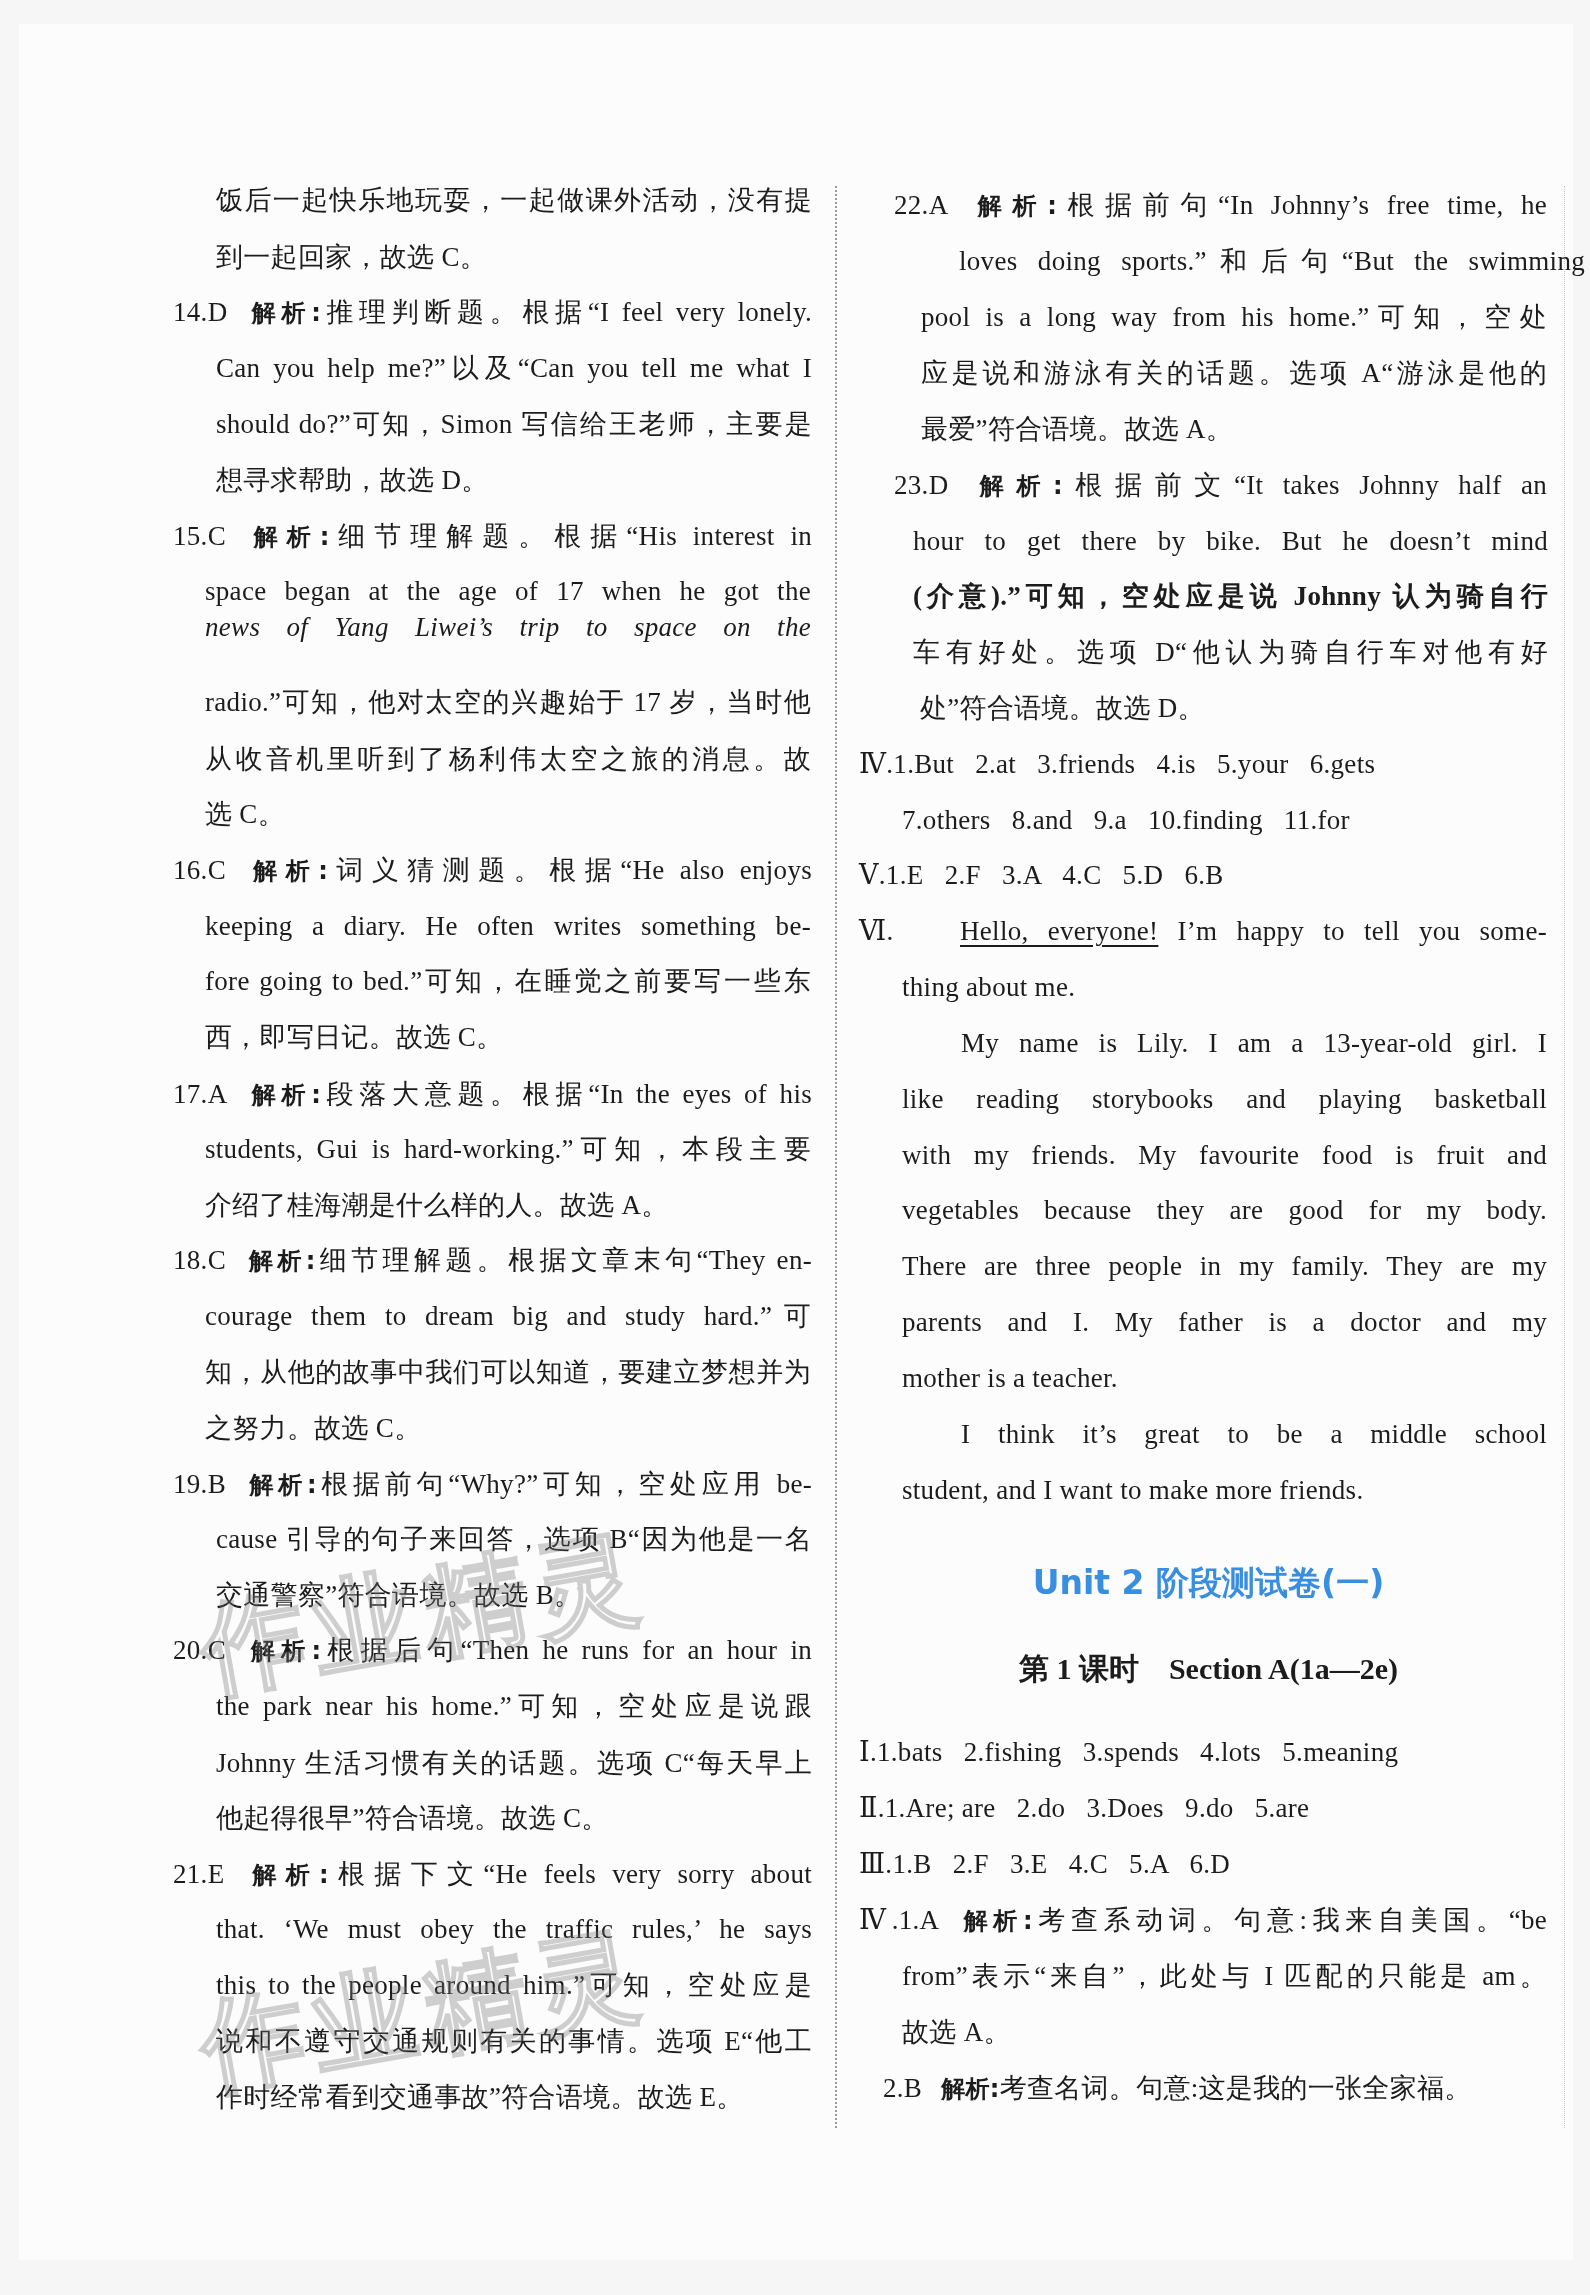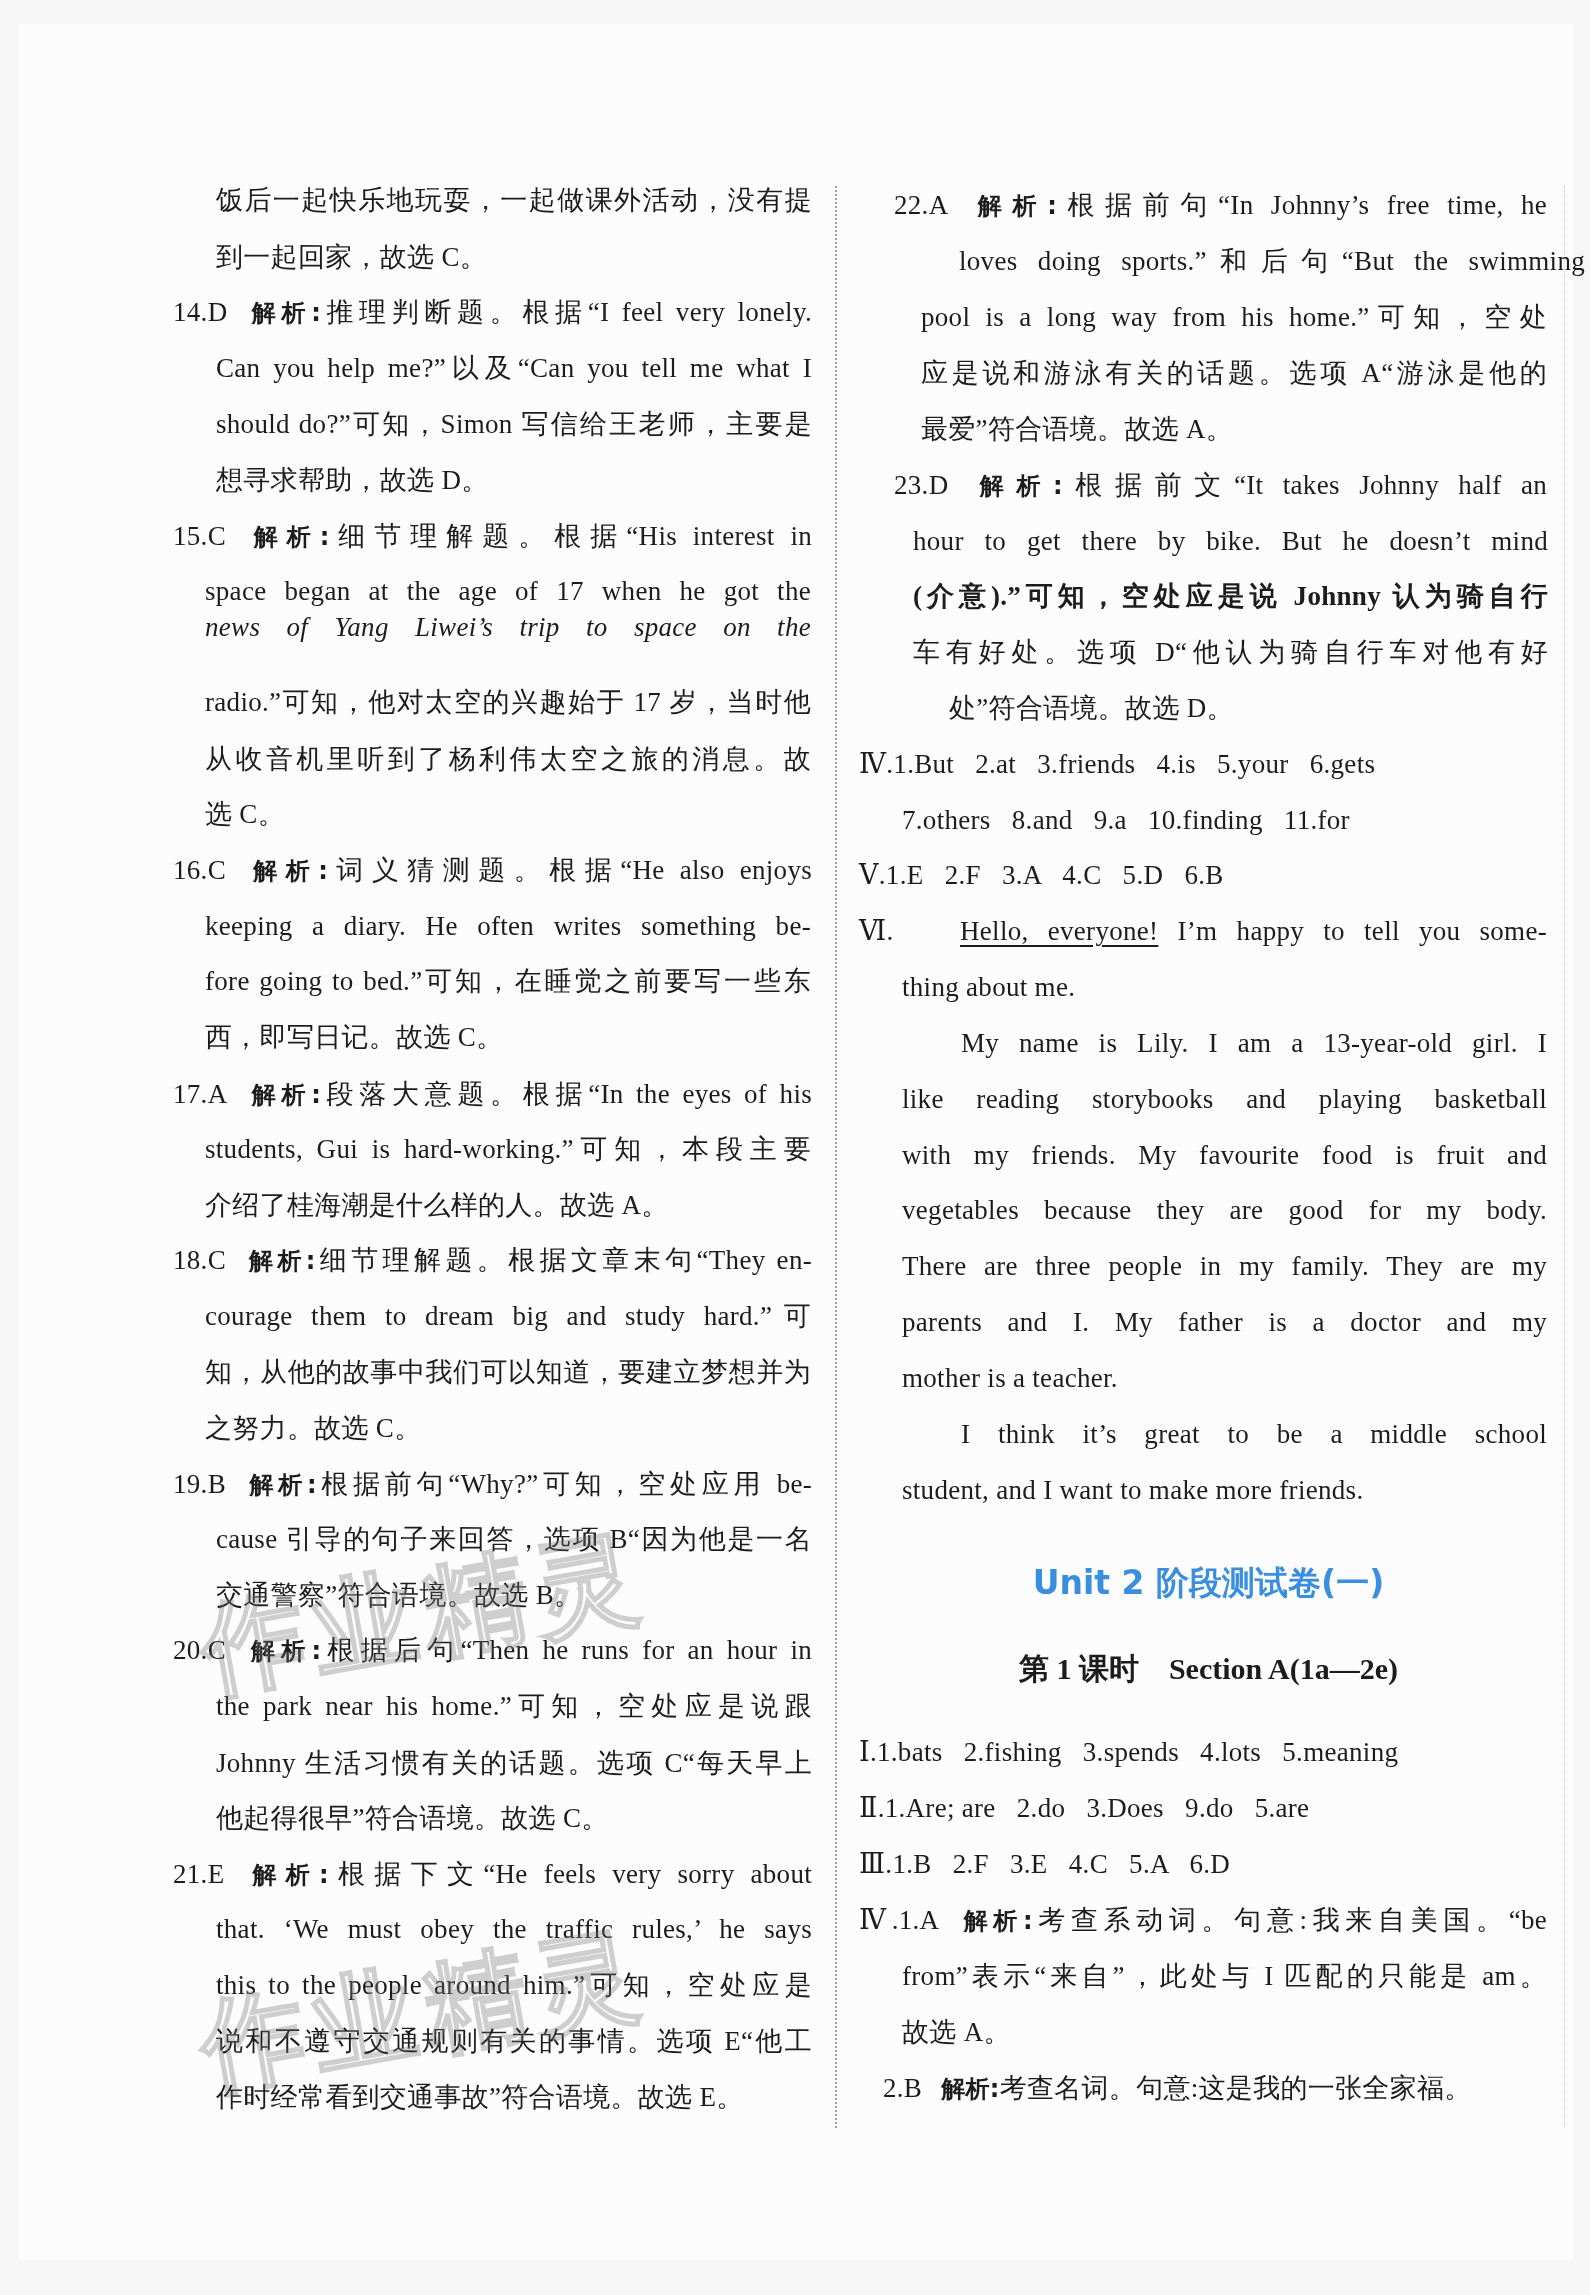--- a/index.html
+++ b/index.html
@@ -131,21 +131,21 @@
   <div class="line just" style="left:921px;top:300px;width:626px;">pool is a long way from his home.”可知，空处</div>
   <div class="line just" style="left:921px;top:356px;width:626px;">应是说和游泳有关的话题。选项 A“游泳是他的</div>
   <div class="line" style="left:921px;top:412px;font-family:Liberation Serif, serif;">最爱”符合语境。故选 A。</div>
 
   <div class="line just" style="left:894px;top:468px;width:653px;">
     <span class="num">23.D</span><span class="kw">解析:</span><span>根据前文“It takes Johnny half an</span>
   </div>
   <div class="line just" style="left:913px;top:524px;width:635px;">hour to get there by bike. But he doesn’t mind</div>
   <div class="line just" style="left:913px;top:579px;width:635px;font-weight:bold;">(介意).”可知，空处应是说 Johnny 认为骑自行</div>
   <div class="line just" style="left:913px;top:635px;width:635px;">车有好处。选项 D“他认为骑自行车对他有好</div>
-  <div class="line" style="left:949px;top:691px;">处”符合语境。故选 D。</div>
+  <div class="line" style="left:920px;top:691px;">处”符合语境。故选 D。</div>
 
   <div class="line" style="left:859px;top:747px;">
     <span>Ⅳ.</span><span style="white-space:pre;">1.But   2.at   3.friends   4.is   5.your   6.gets</span>
   </div>
   <div class="line" style="left:902px;top:803px;white-space:pre;">7.others   8.and   9.a   10.finding   11.for</div>
 
   <div class="line" style="left:859px;top:858px;">
     <span>Ⅴ.</span><span style="white-space:pre;">1.E   2.F   3.A   4.C   5.D   6.B</span>
   </div>
 

